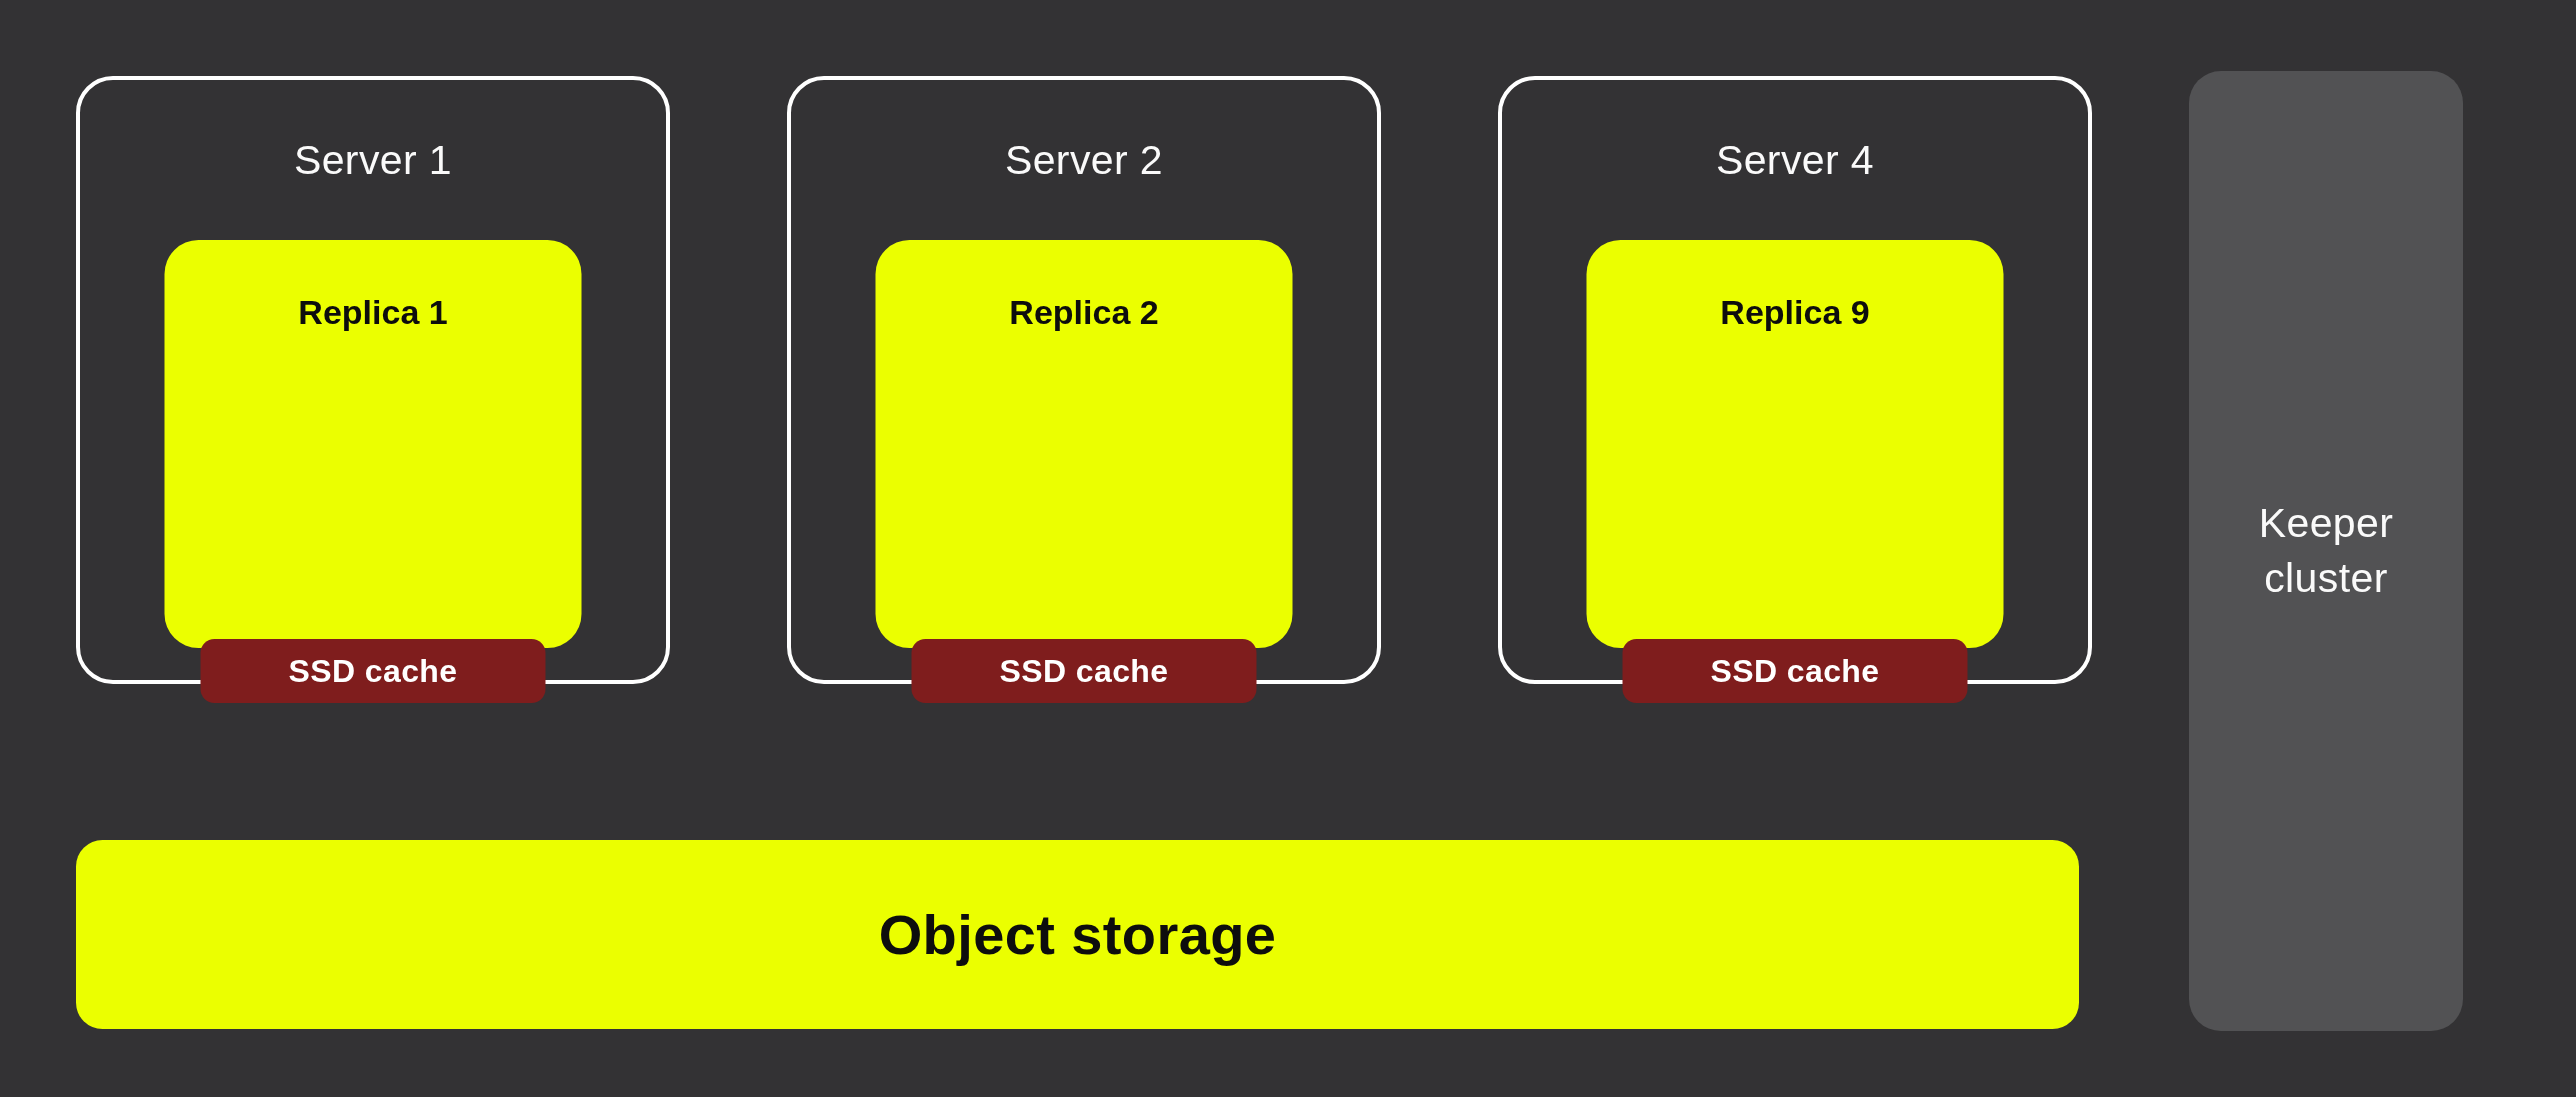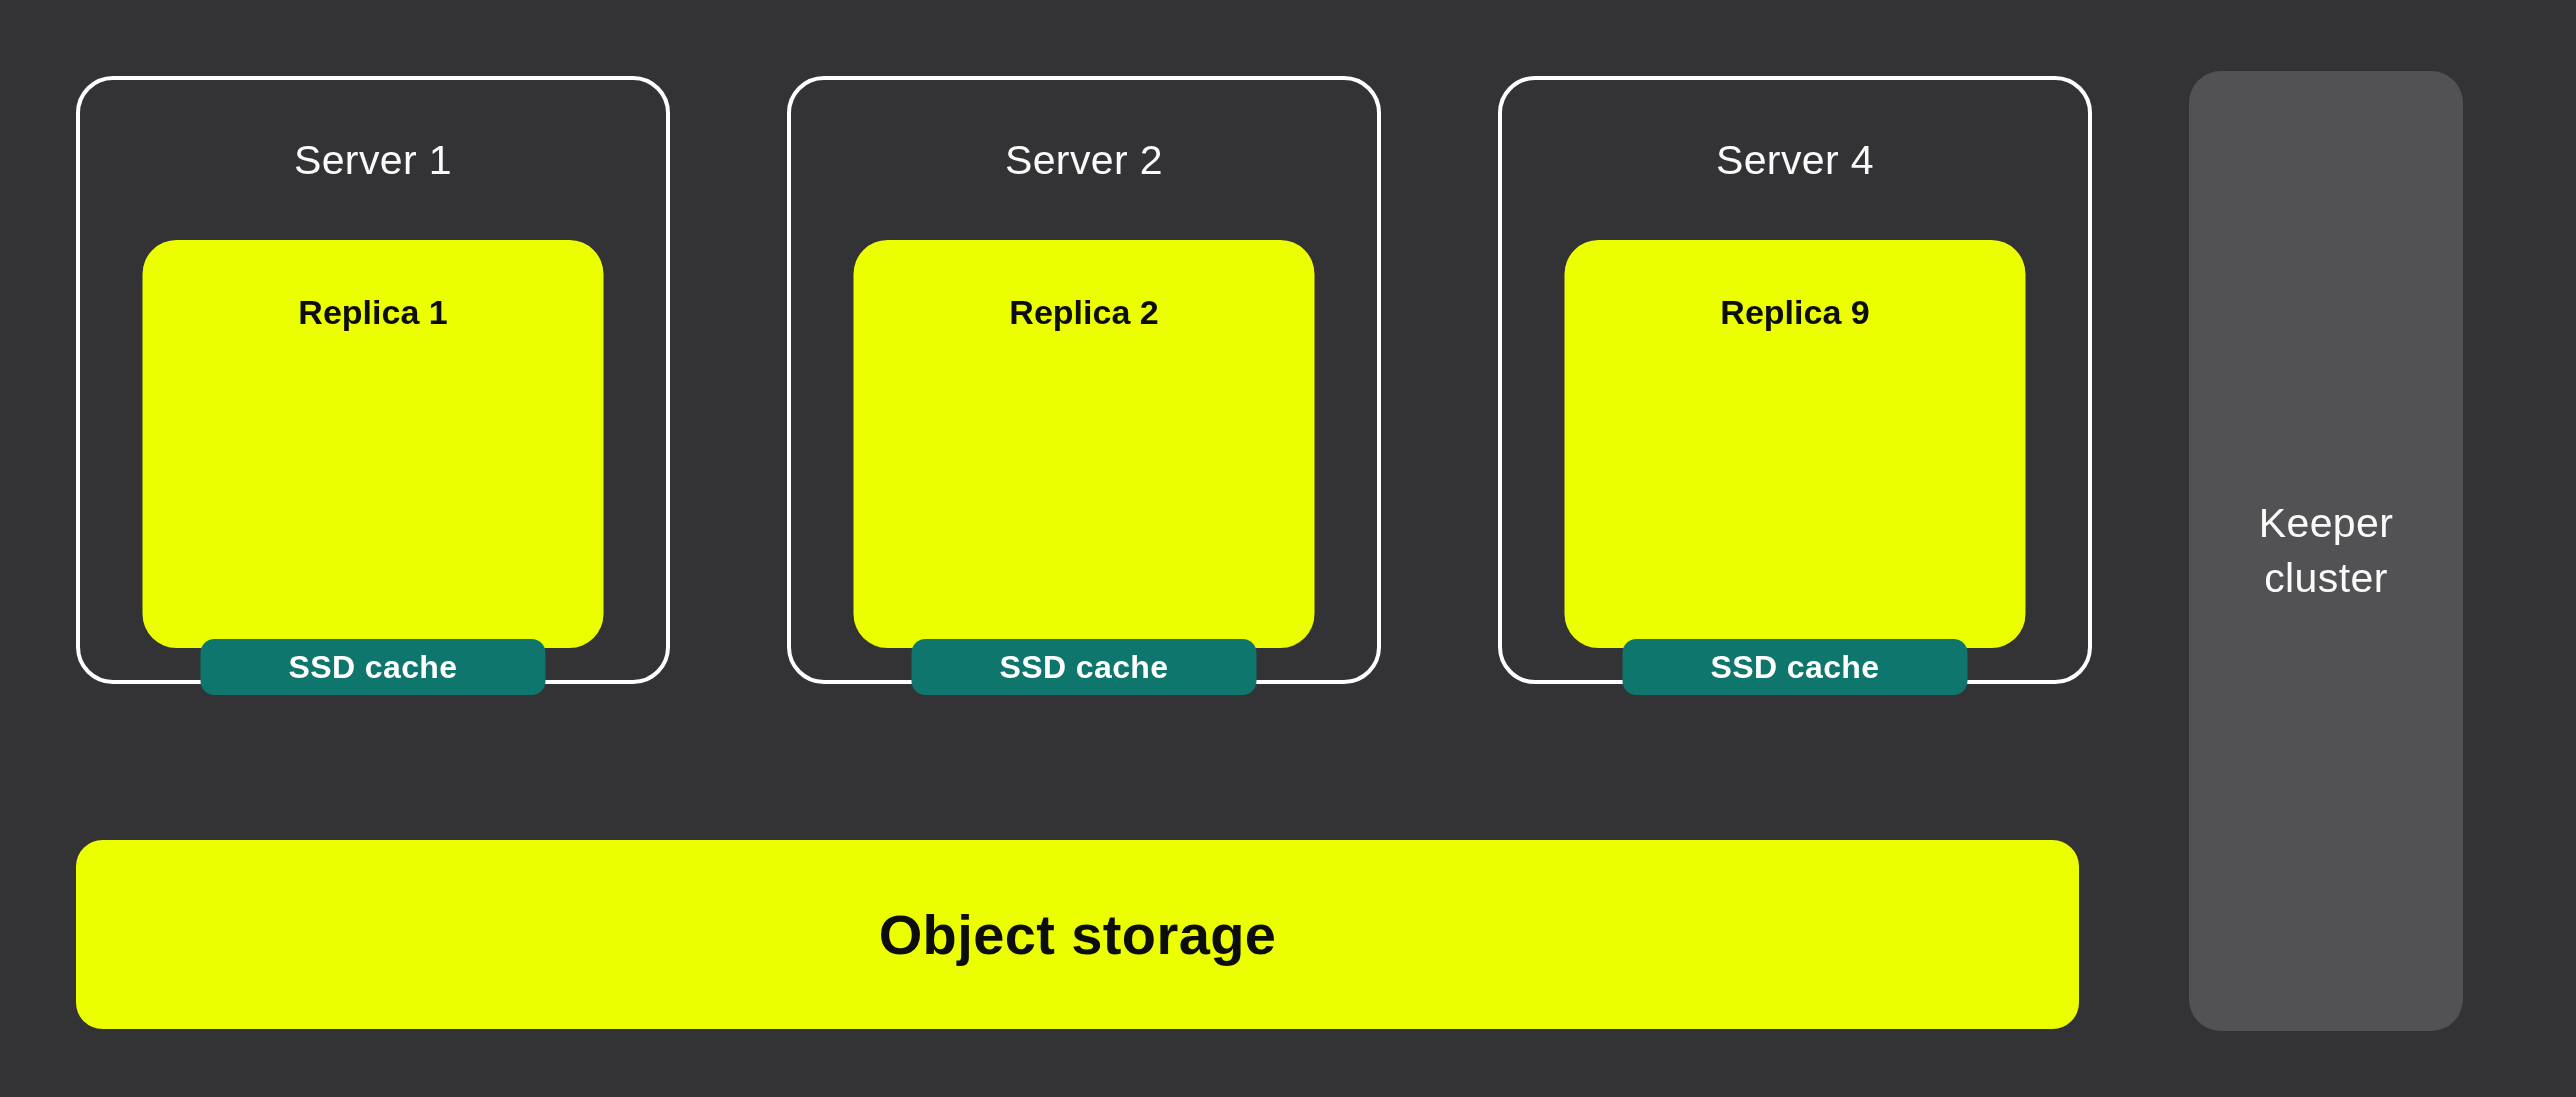--- a/index.html
+++ b/index.html
@@ -46,42 +46,41 @@
 
   .replica {
     position: absolute;
     top: 160px;
     left: 50%;
     transform: translateX(-50%);
     width: 417px;
     height: 408px;
     background: #ebff00;
     border-radius: 34px;
-    padding-left: 44px;
   }
   .replica-label {
     position: absolute;
     top: 52px;
     left: 0;
     width: 100%;
     text-align: center;
     color: #0d0d0d;
     font-size: 34px;
     font-weight: 700;
     line-height: 41px;
   }
 
   .ssd-cache {
     position: absolute;
     top: 559px;
     left: 50%;
     transform: translateX(-50%);
     width: 345px;
-    height: 56px;
-    background: #0f766e;
+    height: 64px;
+    background: #7f1d1d;
     border-radius: 14px;
     display: flex;
     align-items: center;
     justify-content: center;
     color: #ffffff;
     font-size: 32px;
     font-weight: 700;
     letter-spacing: 0.4px;
   }
 

